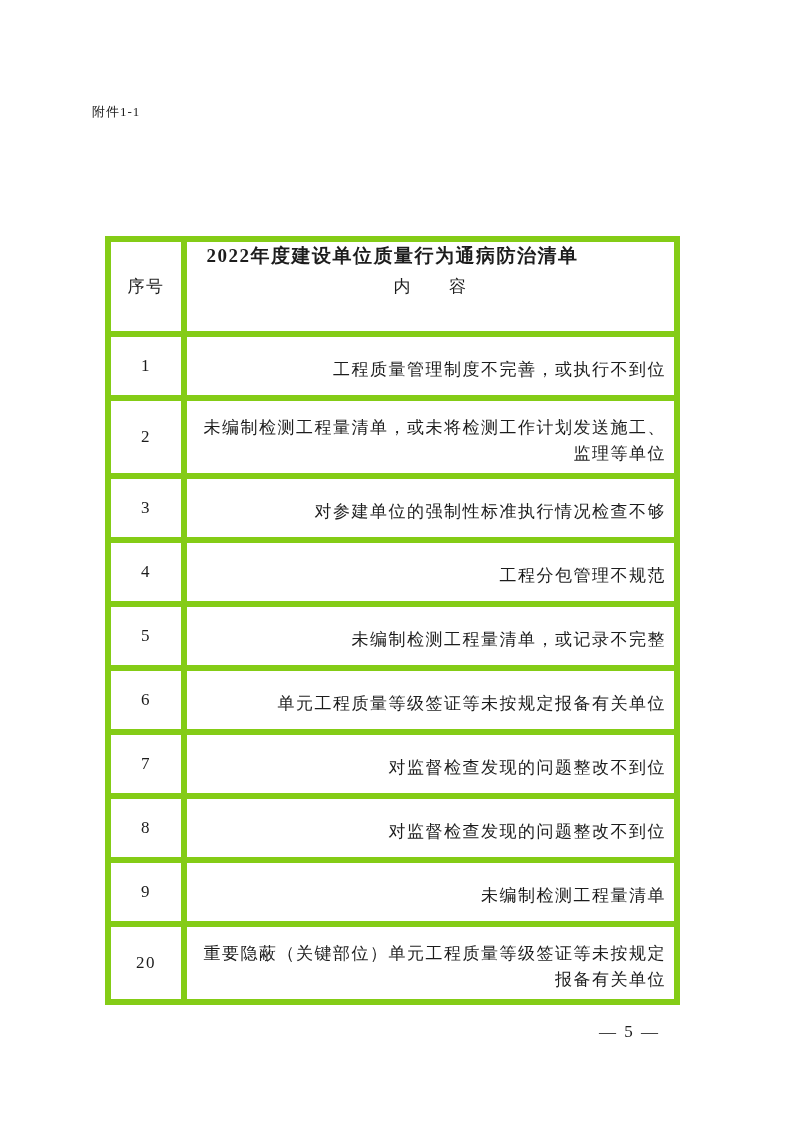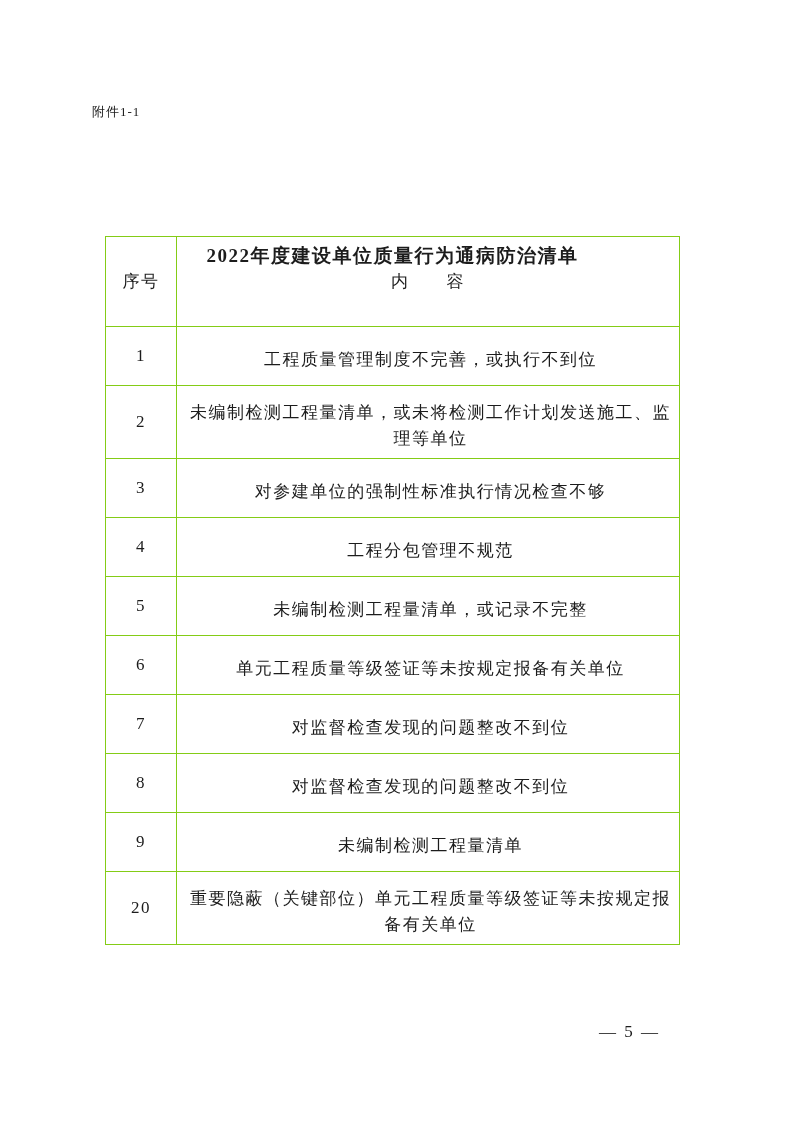--- a/index.html
+++ b/index.html
@@ -37,33 +37,33 @@
   }
   table.main-table {
     position: absolute;
     left: 105px;
     top: 236px;
     width: 575px;
     border-collapse: collapse;
     table-layout: fixed;
   }
   table.main-table td {
-    border: 1px solid #84cc16;
+    border: 6px solid #84cc16;
     font-size: 17px;
     letter-spacing: 1.5px;
     line-height: 26px;
     vertical-align: middle;
   }
   td.c-idx {
     width: 68px;
     text-align: center;
     height: 56px;
   }
   td.c-content {
-    text-align: center;
+    text-align: right;
     padding: 14px 8px 6px 13px;
   }
   tr.header-row td {
     height: 57px;
     text-align: center;
     font-size: 17px;
   }
   tr.header-row td.c-content {
     padding: 16px;
   }

